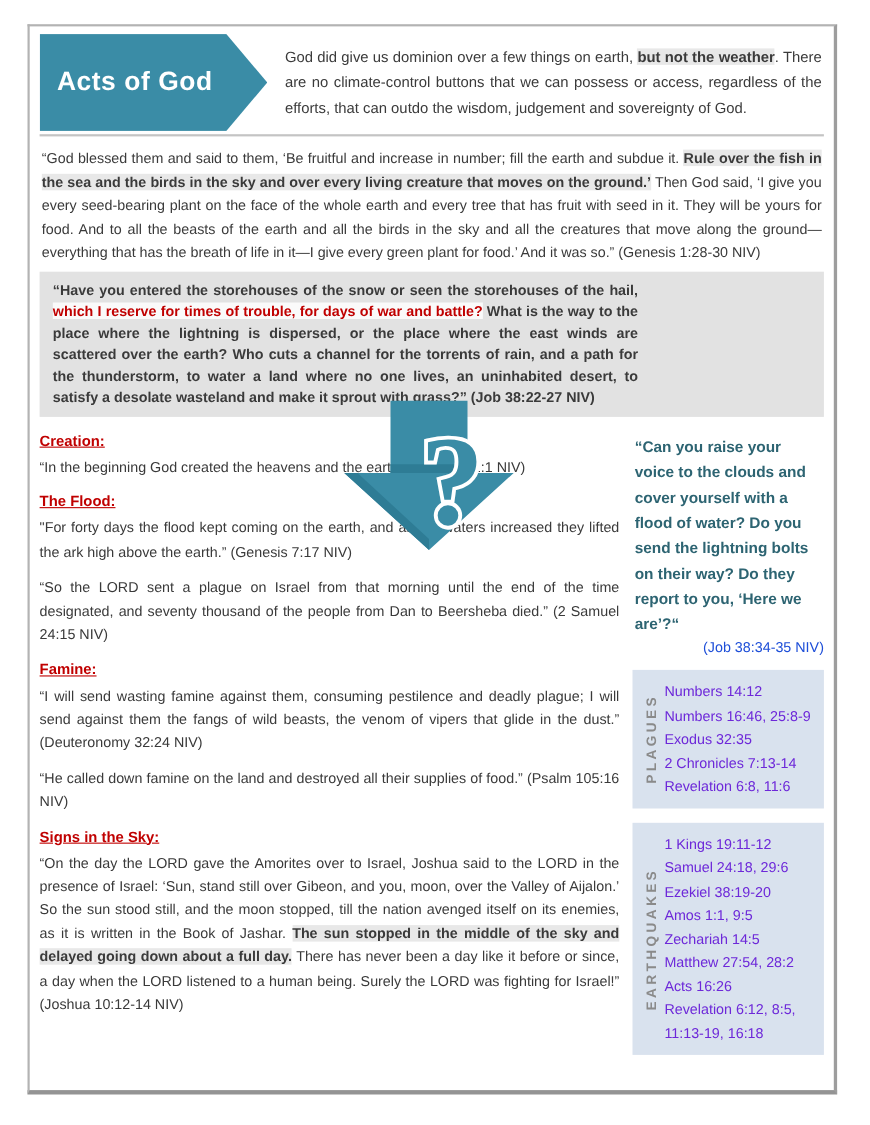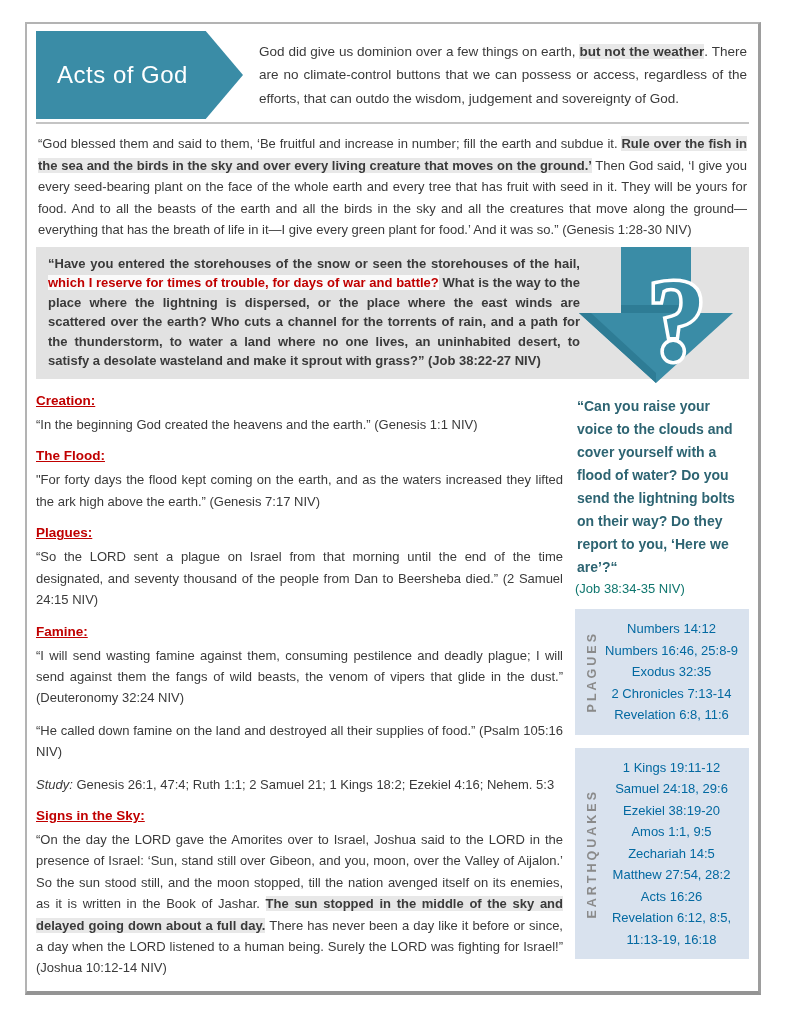--- a/index.html
+++ b/index.html
@@ -5,51 +5,51 @@
   html,body{margin:0;padding:0;background:#fff;}
   body{width:791px;height:1023px;position:relative;font-family:"Liberation Sans",sans-serif;color:#3a3a3a;}
   .page{position:absolute;left:25px;top:22px;width:736px;height:973px;box-sizing:border-box;
         background:#fff;border:2px solid #b3b3b3;border-right:3px solid #9d9d9d;border-bottom:4px solid #949494;
         padding:7px 9px;overflow:hidden;}
   
   .header{display:flex;align-items:stretch;border-bottom:2px solid #c4c4c4;padding-bottom:3px;}
   .banner{width:207px;min-height:88px;background:#3A8CA6;
           clip-path:polygon(0 0,82% 0,100% 50%,82% 100%,0 100%);
           display:flex;align-items:center;justify-content:center;padding-right:34px;box-sizing:border-box;}
-  .banner span{color:#ffffff;font-size:24px;font-weight:normal;letter-spacing:.5px;}
+  .banner span{color:#ffffff;font-size:24px;font-weight:bold;letter-spacing:.5px;}
   .intro{flex:1;display:flex;align-items:center;padding:4px 2px 4px 16px;}
   .intro p{margin:0;font-size:13.5px;line-height:23.5px;text-align:justify;}
   
   .sb{font-weight:bold;}
   .shl{background:#e8e8e8;}
   .srw{color:#C00000;background:#fbfbfb;font-weight:bold;}
   .si{font-style:italic;}
   
   .gen{margin:9px 2px 6px;font-size:13px;line-height:21.5px;text-align:justify;}
   
-  .job{display:flex;background:#e2e2e2;margin:4px 0 8px;padding:7px 12px 8px;}
+  .job{display:flex;background:#e2e2e2;margin:4px 0 8px;padding:7px 12px 8px;flex-direction:column;}
   .job-text{width:532px;font-size:13px;line-height:19.6px;text-align:justify;font-weight:bold;}
   .job-text .srw{background:#fafafa;}
   .job-art{flex:1;position:relative;}
   .job-art svg{position:absolute;top:-7px;left:50%;transform:translateX(-50%);}
   
   .main{display:flex;gap:12px;align-items:flex-start;}
   .col-left{width:527px;}
   .sec-heading{color:#C00000;font-weight:bold;text-decoration:underline;font-size:13.5px;margin:13px 0 6px;}
   .sec-heading:first-child{margin-top:6px;}
   .para{margin:0 0 11px;font-size:13px;line-height:21.4px;text-align:justify;}
   .para.study{margin-bottom:9px;}
   .col-right{flex:1;padding-top:2px;}
   .quote{color:#2D6472;font-weight:bold;font-size:14px;line-height:23px;margin:6px 0 2px;padding:0 2px;}
-  .quote-cite{color:#0f766e;font-size:13px;text-align:left;margin-bottom:4px;}
+  .quote-cite{color:#1d4ed8;font-size:13px;text-align:right;margin-bottom:4px;}
   .ref-box{background:#d9e2ee;display:flex;margin-top:13px;padding:9px 10px 9px 5px;}
   .ref-label{width:24px;display:flex;align-items:center;justify-content:center;}
   .ref-label span{writing-mode:vertical-rl;transform:rotate(180deg);color:#8a8a8a;font-weight:bold;
                   font-size:12.5px;letter-spacing:3px;}
-  .ref-lines{flex:1;text-align:center;font-size:13px;line-height:21.5px;color:#0369a1;}
+  .ref-lines{flex:1;text-align:left;font-size:13px;line-height:21.5px;color:#6d28d9;}
 </style>
 </head>
 <body>
 
 <div class="page">
 
   <div class="header">
     <div class="banner">
       <span>Acts of God</span>
     </div>
@@ -71,26 +71,24 @@
       </svg>
     </div>
   </div>
 
   <div class="main">
     <div class="col-left">
         <div class="sec-heading">Creation:</div>
         <p class="para"><span>“In the beginning God created the heavens and the earth.” (Genesis 1:1 NIV)</span></p>
         <div class="sec-heading">The Flood:</div>
         <p class="para"><span>"For forty days the flood kept coming on the earth, and as the waters increased they lifted the ark high above the earth.” (Genesis 7:17 NIV)</span></p>
-        <div class="sec-heading">Plagues:</div>
         <p class="para"><span>“So the LORD sent a plague on Israel from that morning until the end of the time designated, and seventy thousand of the people from Dan to Beersheba died.” (2 Samuel 24:15 NIV)</span></p>
         <div class="sec-heading">Famine:</div>
         <p class="para"><span>“I will send wasting famine against them, consuming pestilence and deadly plague; I will send against them the fangs of wild beasts, the venom of vipers that glide in the dust.” (Deuteronomy 32:24 NIV)</span></p>
         <p class="para"><span>“He called down famine on the land and destroyed all their supplies of food.” (Psalm 105:16  NIV)</span></p>
-        <p class="para study"><span class="si">Study:</span><span> Genesis 26:1, 47:4;  Ruth 1:1;  2 Samuel 21;  1 Kings 18:2;  Ezekiel 4:16;  Nehem. 5:3</span></p>
         <div class="sec-heading">Signs in the Sky:</div>
         <p class="para"><span>“On the day the LORD gave the Amorites over to Israel, Joshua said to the LORD in the presence of Israel: ‘Sun, stand still over Gibeon, and you, moon, over the Valley of Aijalon.’ So the sun stood still, and the moon stopped, till the nation avenged itself on its enemies, as it is written in the Book of Jashar. </span><span class="sb shl">The sun stopped in the middle of the sky and delayed going down about a full day.</span><span> There has never been a day like it before or since, a day when the LORD listened to a human being. Surely the LORD was fighting for Israel!” (Joshua 10:12-14 NIV)</span></p>
       </div>
     <div class="col-right">
       <div class="quote">“Can you raise your voice to the clouds and cover yourself with a flood of water? Do you send the lightning bolts on their way? Do they report to you, ‘Here we are’?“</div>
       <div class="quote-cite">(Job 38:34-35  NIV)</div>
       <div>
           <div class="ref-box">
             <div class="ref-label">
               <span>PLAGUES</span>

